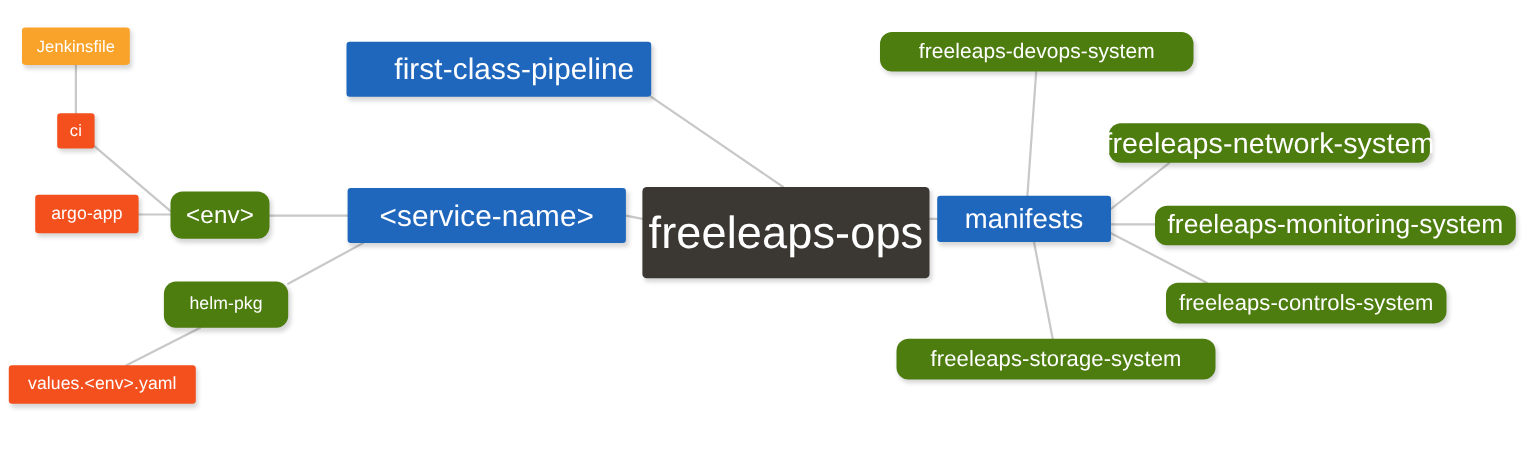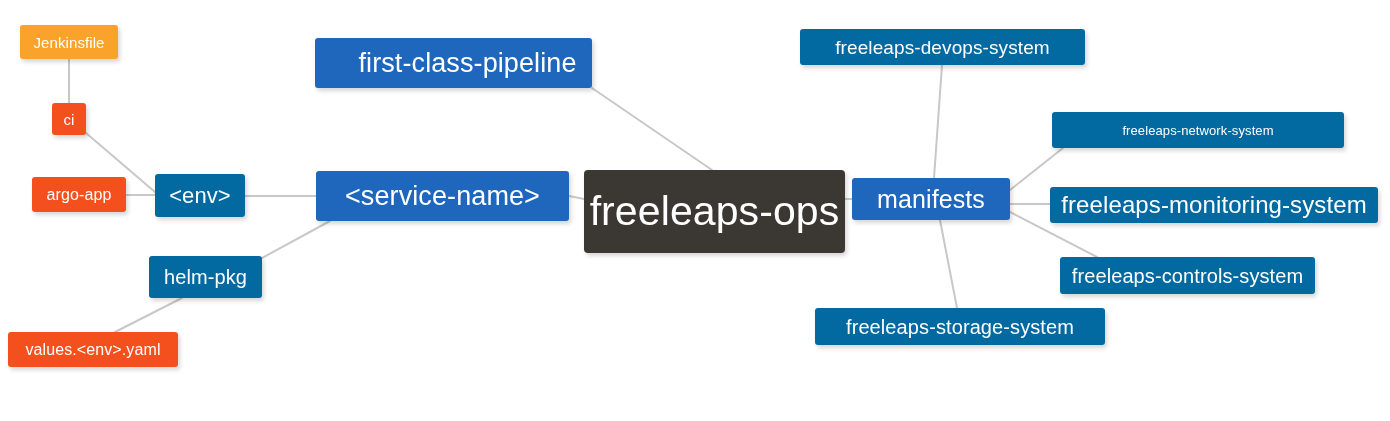--- a/index.html
+++ b/index.html
@@ -37,21 +37,21 @@
     white-space: nowrap;
     line-height: 1;
     letter-spacing: 0.1px;
     user-select: none;
   }
   .node.root {
     background: #3b3733;
     border-radius: 4px;
   }
   .node.blue   { background: #1f66bd; }
-  .node.green  { background: #0369a1; }
+  .node.green  { background: #4d7c0f; border-radius: 11px; }
   .node.red    { background: #f4501e; }
   .node.orange { background: #f9a32a; }
 </style>
 </head>
 <body>
 
 <div id="canvas">
   <svg id="edges" viewBox="0 0 1390 421" preserveAspectRatio="none" aria-hidden="true">
       <polyline points="69,59 69,103" fill="none" stroke="#c8c8c8" stroke-width="2" stroke-linecap="round"></polyline>
       <polyline points="86,133 155,192" fill="none" stroke="#c8c8c8" stroke-width="2" stroke-linecap="round"></polyline>
@@ -66,25 +66,25 @@
       <polyline points="1010,190 1063,148" fill="none" stroke="#c8c8c8" stroke-width="2" stroke-linecap="round"></polyline>
       <polyline points="1010,204 1050,204" fill="none" stroke="#c8c8c8" stroke-width="2" stroke-linecap="round"></polyline>
       <polyline points="1010,212 1097,257" fill="none" stroke="#c8c8c8" stroke-width="2" stroke-linecap="round"></polyline>
       <polyline points="940,220 957,308" fill="none" stroke="#c8c8c8" stroke-width="2" stroke-linecap="round"></polyline>
     </svg>
   <div id="nodes">
       <div class="node orange" style="left: 20px; top: 25px; width: 98px; height: 34px; font-size: 15px;">Jenkinsfile</div>
       <div class="node red" style="left: 52px; top: 103px; width: 34px; height: 32px; font-size: 15px;">ci</div>
       <div class="node red" style="left: 32px; top: 177px; width: 94px; height: 35px; font-size: 16px;">argo-app</div>
       <div class="node green" style="left: 155px; top: 174px; width: 90px; height: 43px; font-size: 22px;">&lt;env&gt;</div>
-      <div class="node green" style="left: 149px; top: 256px; width: 113px; height: 42px; font-size: 20px;">helm-pkg</div>
+      <div class="node green" style="left: 149px; top: 256px; width: 113px; height: 42px; font-size: 16px;">helm-pkg</div>
       <div class="node red" style="left: 8px; top: 332px; width: 170px; height: 35px; font-size: 16px;">values.&lt;env&gt;.yaml</div>
       <div class="node blue" style="left: 315px; top: 38px; width: 277px; height: 50px; font-size: 27px; padding-left: 28px;">first-class-pipeline</div>
       <div class="node blue" style="left: 316px; top: 171px; width: 253px; height: 50px; font-size: 27px;">&lt;service-name&gt;</div>
       <div class="node root" style="left: 584px; top: 170px; width: 261px; height: 83px; font-size: 41px;">freeleaps-ops</div>
       <div class="node blue" style="left: 852px; top: 178px; width: 158px; height: 42px; font-size: 25px;">manifests</div>
       <div class="node green" style="left: 800px; top: 29px; width: 285px; height: 36px; font-size: 19px;">freeleaps-devops-system</div>
-      <div class="node green" style="left: 1052px; top: 112px; width: 292px; height: 36px; font-size: 13px;">freeleaps-network-system</div>
+      <div class="node green" style="left: 1008px; top: 112px; width: 292px; height: 36px; font-size: 26px;">freeleaps-network-system</div>
       <div class="node green" style="left: 1050px; top: 187px; width: 328px; height: 36px; font-size: 24px;">freeleaps-monitoring-system</div>
       <div class="node green" style="left: 1060px; top: 257px; width: 255px; height: 37px; font-size: 20px;">freeleaps-controls-system</div>
       <div class="node green" style="left: 815px; top: 308px; width: 290px; height: 37px; font-size: 20px;">freeleaps-storage-system</div>
     </div>
 </div>
 
 </body></html>

